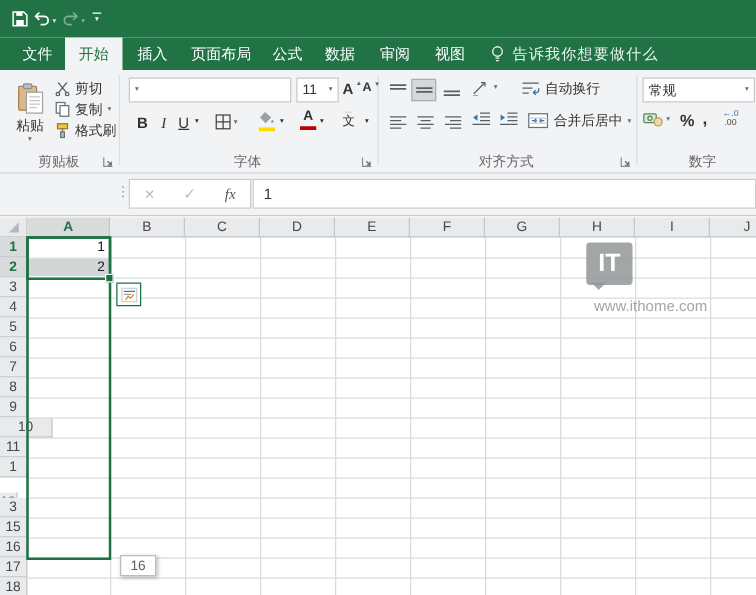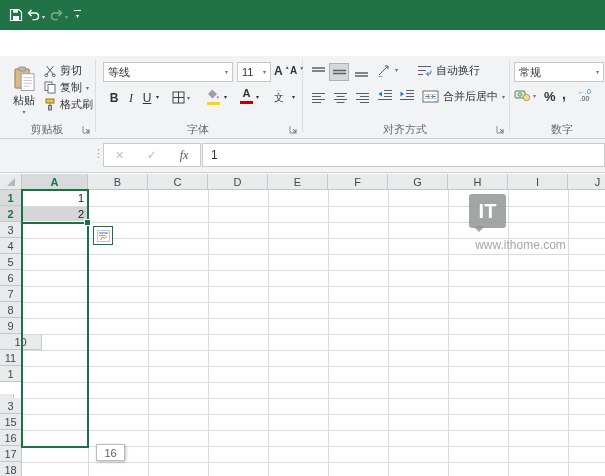--- a/index.html
+++ b/index.html
@@ -78,20 +78,39 @@
           <path d="M11 4H4.8a3.3 3.3 0 0 0 0 6.6H7.5" fill="none" stroke="#7fae93" stroke-width="1.4"></path>
         </svg>
     </div>
     <div class="qat-btn qat-caret" style="left:65px;top:13px;color:#7fae93">▾</div>
     <div class="qat-btn" style="left:74px;top:10px;flex-direction:column;gap:1px">
       <div style="width:7px;height:1px;background:#fff"></div>
       <div class="qat-caret" style="font-size:6px;color:#fff">▾</div>
     </div>
   </div>
 
+  <div class="abs tabrow">
+    <div class="tab" style="left:8px;width:44px">文件</div>
+    <div id="tabs-container">
+        <div class="tab active" style="left: 52px; width: 46px;">开始</div>
+        <div class="tab" style="left: 100px; width: 44px;">插入</div>
+        <div class="tab" style="left: 146px; width: 62px;">页面布局</div>
+        <div class="tab" style="left: 210px; width: 40px;">公式</div>
+        <div class="tab" style="left: 252px; width: 40px;">数据</div>
+        <div class="tab" style="left: 296px; width: 40px;">审阅</div>
+        <div class="tab" style="left: 340px; width: 40px;">视图</div>
+      </div>
+    <div class="tellme" style="left:392px">
+      <svg width="12" height="15" viewBox="0 0 12 15">
+          <circle cx="6" cy="5.2" r="3.8" fill="none" stroke="#eaf3ee" stroke-width="1.1"></circle>
+          <path d="M4.4 10.5h3.2M4.8 12.5h2.4" stroke="#eaf3ee" stroke-width="1.1"></path>
+        </svg>
+      <span>告诉我你想要做什么</span>
+    </div>
+  </div>
 
   <div class="abs ribbon">
     <div class="gsep" style="left:95px"></div>
     <div class="gsep" style="left:302px"></div>
     <div class="gsep" style="left:509px"></div>
 
     <div class="icbtn" style="left:6px;top:4px;width:36px;height:60px;flex-direction:column;gap:1px">
       <svg width="21" height="26" viewBox="0 0 22 26">
           <rect x="1" y="2.5" width="15" height="20" rx="1" fill="#dcb98a" stroke="#9b7b4b"></rect>
           <rect x="5" y="0.5" width="7" height="4" rx="1" fill="#b9bcbe" stroke="#8d9092"></rect>
@@ -127,21 +146,20 @@
     </div>
     <div class="glabel" style="left:12px">剪贴板</div>
     <div class="launcher" style="left:81px">
       <svg width="9" height="9" viewBox="0 0 9 9">
           <path d="M1 1v7h7" fill="none" stroke="#8a8d8f"></path>
           <path d="M4 4l3 3M7 4.2V7H4.2" fill="none" stroke="#6b6e70"></path>
         </svg>
     </div>
 
     <div class="combo" style="left:103px;top:6px;width:130px">
-      <span class="cval">等线</span>
       <span class="caret">▾</span>
     </div>
     <div class="combo" style="left:237px;top:6px;width:34px">
       <span class="cval">11</span>
       <span class="caret">▾</span>
     </div>
     <div class="icbtn" style="left:274px;top:8px">
       <span class="bld" style="font-size:12px">A</span>
         <span style="font-size:5px;color:#57606a;margin-top:-8px">▲</span>
     </div>

